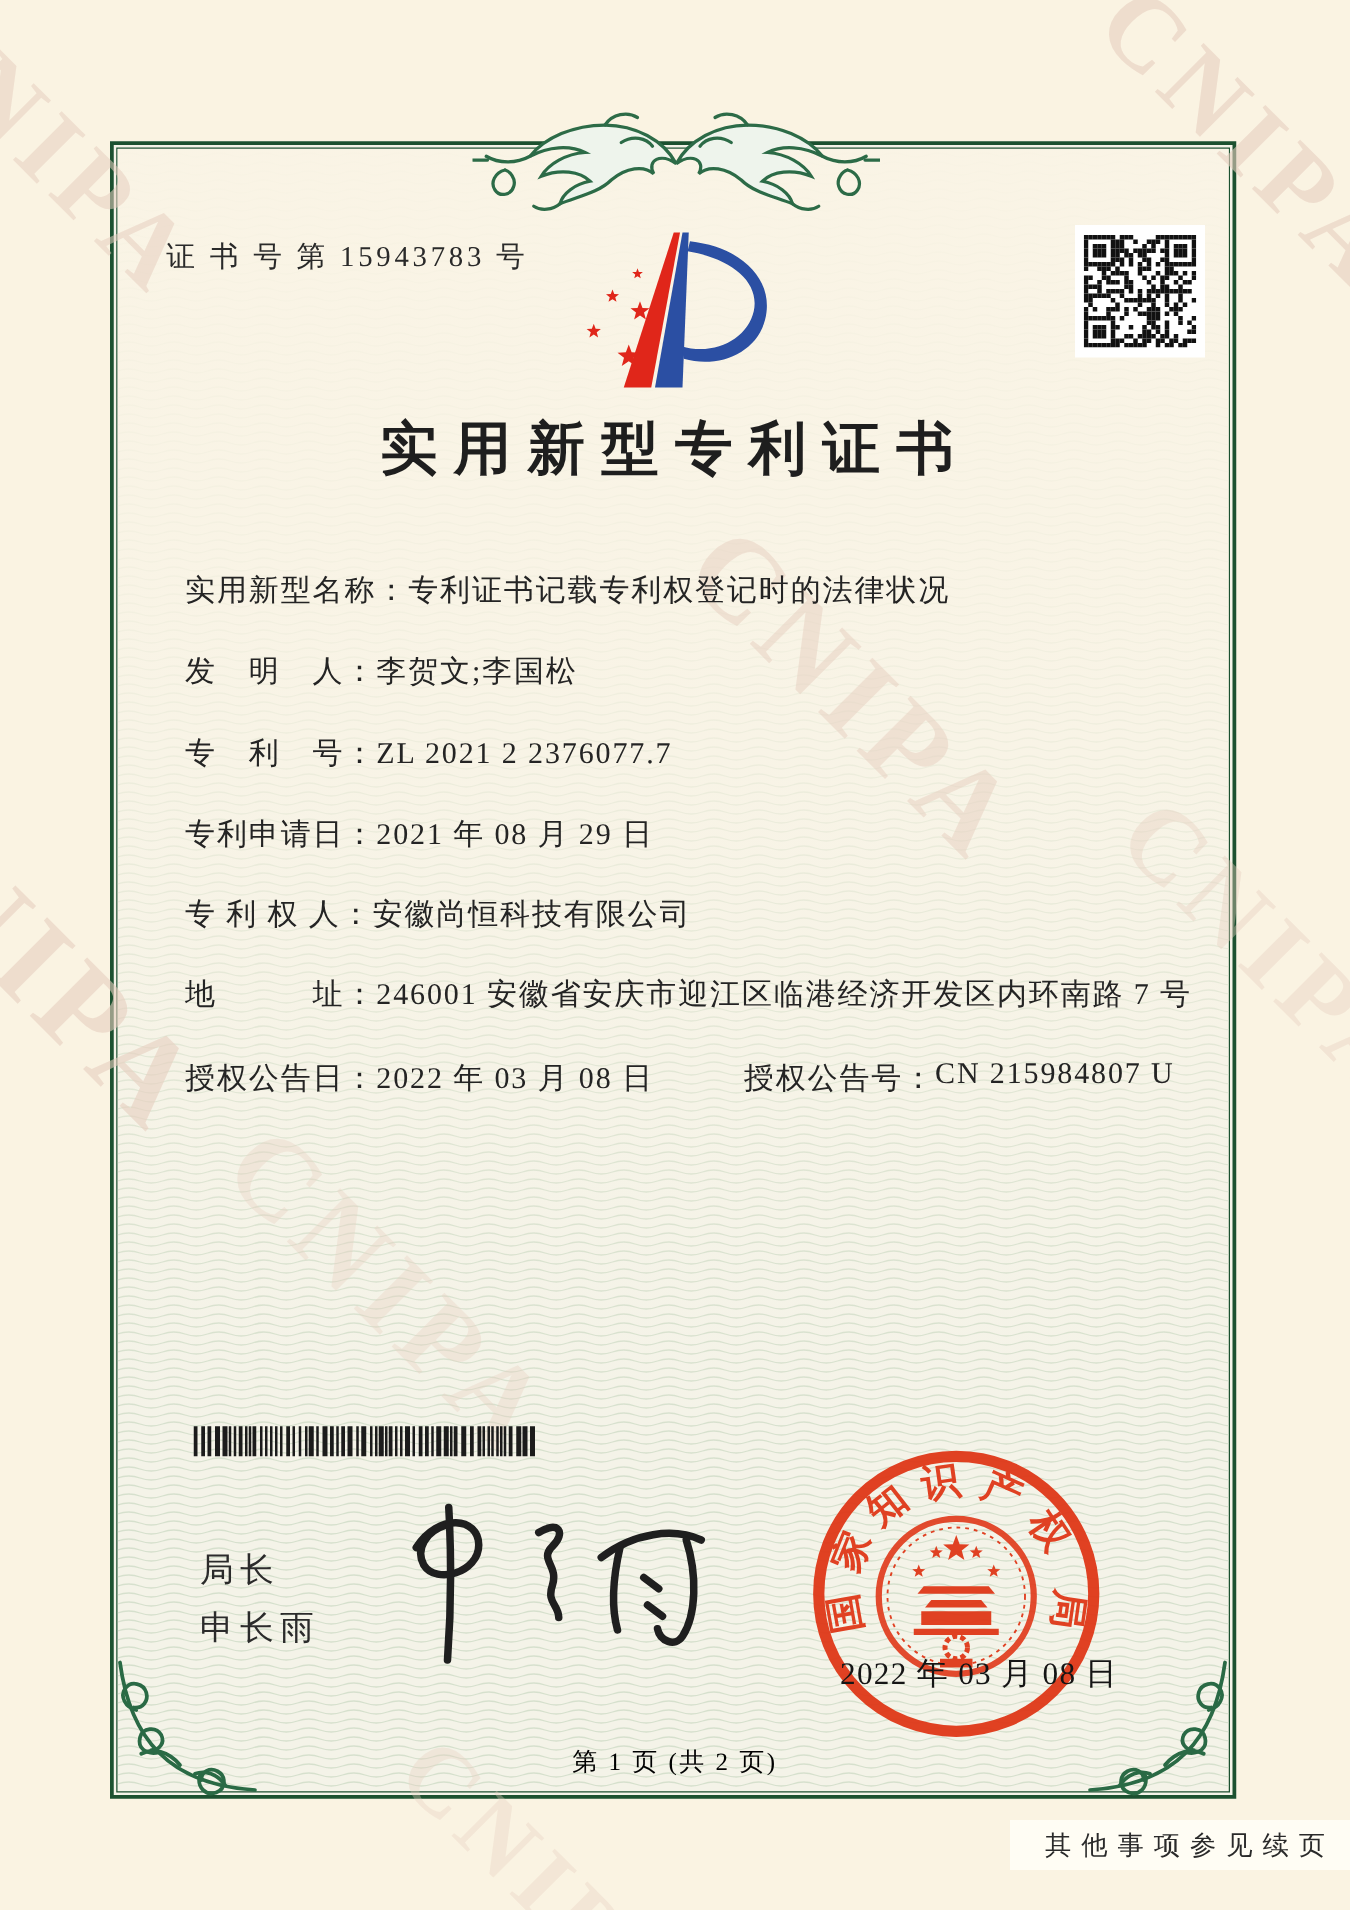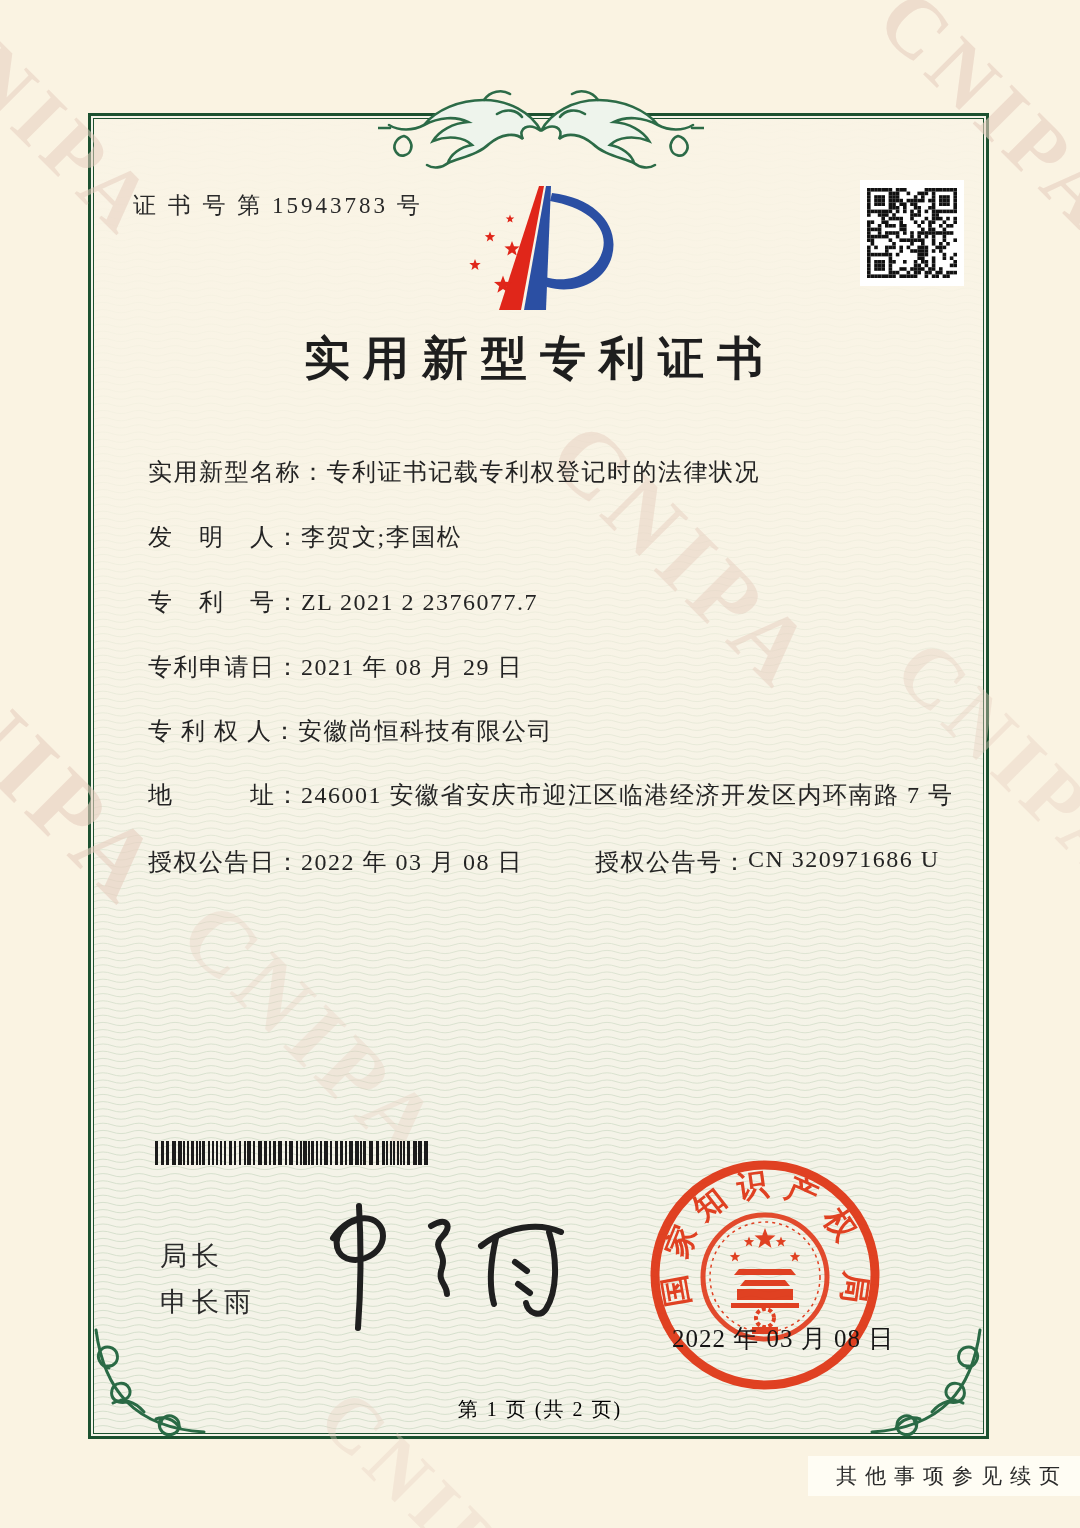--- a/index.html
+++ b/index.html
@@ -468,21 +468,21 @@
 <div class="content-el title">实用新型专利证书</div>
 
 <div class="content-el field-row" style="top:456px"><span class="field-label">实用新型名称：</span><span>专利证书记载专利权登记时的法律状况</span></div>
 <div class="content-el field-row" style="top:521px"><span class="field-label">发　明　人：</span><span>李贺文;李国松</span></div>
 <div class="content-el field-row" style="top:586px"><span class="field-label">专　利　号：</span><span>ZL 2021 2 2376077.7</span></div>
 <div class="content-el field-row" style="top:651px"><span class="field-label">专利申请日：</span><span>2021 年 08 月 29 日</span></div>
 <div class="content-el field-row" style="top:715px"><span class="field-label">专 利 权 人：</span><span>安徽尚恒科技有限公司</span></div>
 <div class="content-el field-row" style="top:779px"><span class="field-label">地　　　址：</span><span>246001 安徽省安庆市迎江区临港经济开发区内环南路 7 号</span></div>
 
 <div class="content-el grant-row">
-  <span>授权公告日：</span><span>2022 年 03 月 08 日</span><span class="grant-gap"></span><span>授权公告号：</span><span>CN 320971686 U</span>
+  <span>授权公告日：</span><span>2022 年 03 月 08 日</span><span class="grant-gap"></span><span>授权公告号：</span><span>CN 215984807 U</span>
 </div>
 
 <div class="content-el paras">
 </div>
 
 <div class="content-el" id="barcode"><i style="width:3px"></i><u style="width:3px"></u><i style="width:3px"></i><u style="width:2px"></u><i style="width:3px"></i><u style="width:3px"></u><i style="width:4px"></i><u style="width:2px"></u><i style="width:4px"></i><u style="width:1px"></u><i style="width:2px"></i><u style="width:2px"></u><i style="width:2px"></i><u style="width:2px"></u><i style="width:3px"></i><u style="width:2px"></u><i style="width:2px"></i><u style="width:1px"></u><i style="width:2px"></i><u style="width:1px"></u><i style="width:3px"></i><u style="width:3px"></u><i style="width:2px"></i><u style="width:2px"></u><i style="width:2px"></i><u style="width:2px"></u><i style="width:2px"></i><u style="width:2px"></u><i style="width:2px"></i><u style="width:2px"></u><i style="width:2px"></i><u style="width:3px"></u><i style="width:3px"></i><u style="width:2px"></u><i style="width:2px"></i><u style="width:3px"></u><i style="width:2px"></i><u style="width:3px"></u><i style="width:2px"></i><u style="width:1px"></u><i style="width:4px"></i><u style="width:2px"></u><i style="width:2px"></i><u style="width:3px"></u><i style="width:4px"></i><u style="width:2px"></u><i style="width:3px"></i><u style="width:2px"></u><i style="width:2px"></i><u style="width:2px"></u><i style="width:3px"></i><u style="width:2px"></u><i style="width:4px"></i><u style="width:3px"></u><i style="width:2px"></i><u style="width:2px"></u><i style="width:4px"></i><u style="width:3px"></u><i style="width:2px"></i><u style="width:2px"></u><i style="width:2px"></i><u style="width:1px"></u><i style="width:4px"></i><u style="width:1px"></u><i style="width:2px"></i><u style="width:1px"></u><i style="width:3px"></i><u style="width:2px"></u><i style="width:2px"></i><u style="width:2px"></u><i style="width:2px"></i><u style="width:2px"></u><i style="width:4px"></i><u style="width:2px"></u><i style="width:2px"></i><u style="width:3px"></u><i style="width:3px"></i><u style="width:2px"></u><i style="width:3px"></i><u style="width:2px"></u><i style="width:2px"></i><u style="width:2px"></u><i style="width:4px"></i><u style="width:2px"></u><i style="width:4px"></i><u style="width:1px"></u><i style="width:2px"></i><u style="width:1px"></u><i style="width:3px"></i><u style="width:3px"></u><i style="width:4px"></i><u style="width:3px"></u><i style="width:3px"></i><u style="width:3px"></u><i style="width:3px"></i><u style="width:1px"></u><i style="width:2px"></i><u style="width:2px"></u><i style="width:2px"></i><u style="width:1px"></u><i style="width:2px"></i><u style="width:2px"></u><i style="width:2px"></i><u style="width:1px"></u><i style="width:2px"></i><u style="width:1px"></u><i style="width:2px"></i><u style="width:2px"></u><i style="width:3px"></i><u style="width:3px"></u><i style="width:4px"></i><u style="width:1px"></u><i style="width:4px"></i><u style="width:2px"></u><i style="width:4px"></i><u style="width:3px"></u></div>
 
 <div class="content-el officer-title">局长</div>
 <div class="content-el officer-name">申长雨</div>
 

